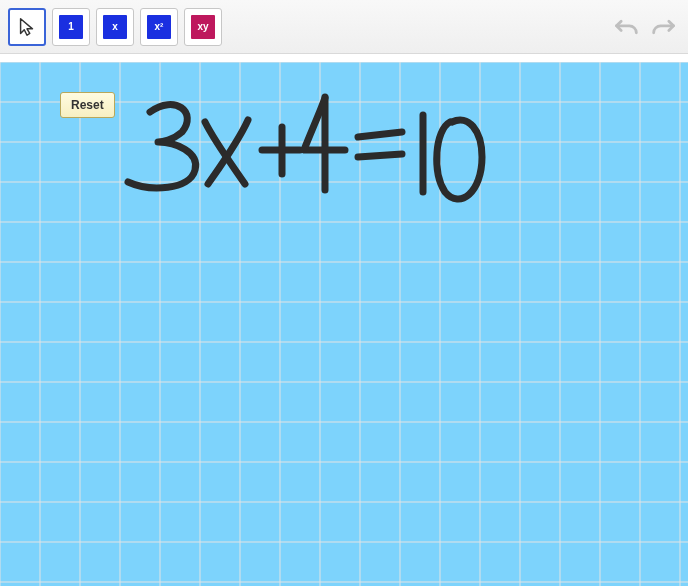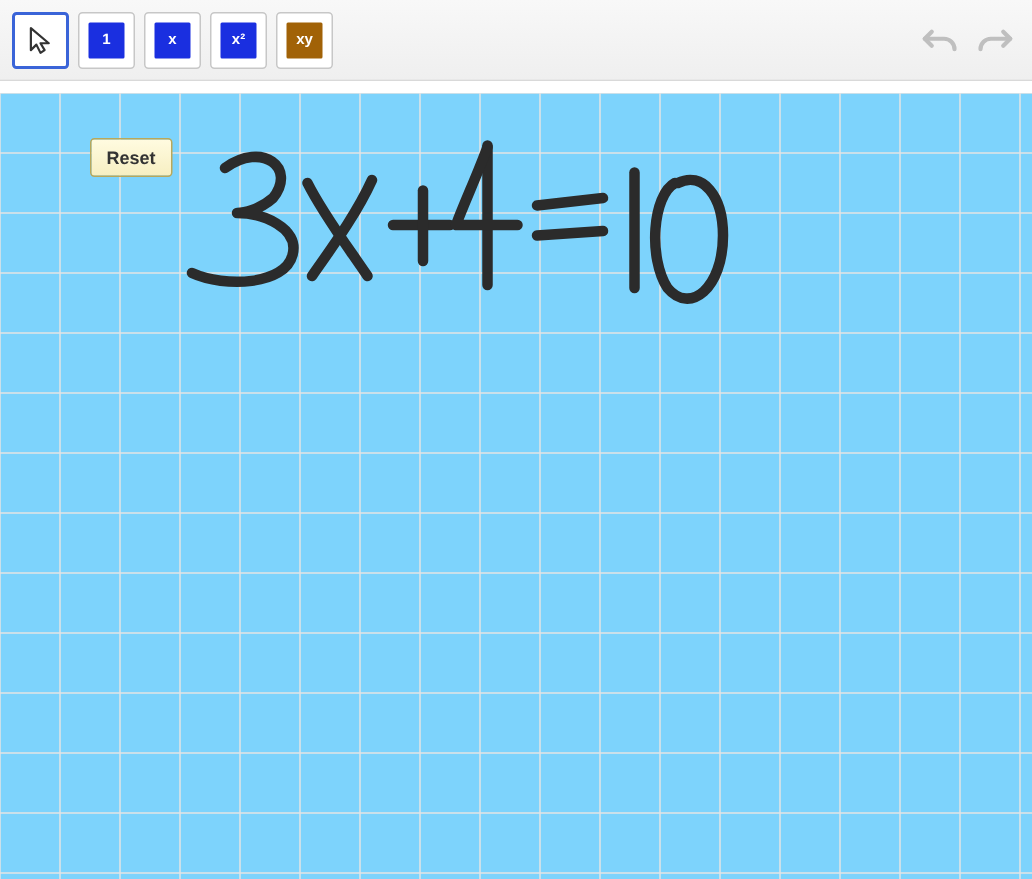--- a/index.html
+++ b/index.html
@@ -42,21 +42,21 @@
     height: 24px;
     display: flex;
     align-items: center;
     justify-content: center;
     font-size: 10px;
     font-weight: bold;
     color: #fff;
     border-radius: 1px;
   }
   .tile.blue  { background: #1a2fe0; }
-  .tile.green { background: #a16207; }
+  .tile.green { background: #be185d; }
 
   .toolbar-right {
     position: absolute;
     right: 10px;
     top: 0;
     height: 54px;
     display: flex;
     align-items: center;
     gap: 6px;
   }

